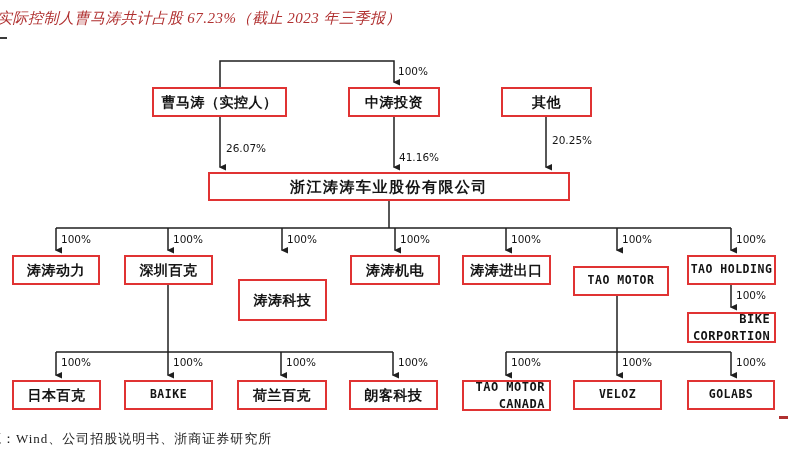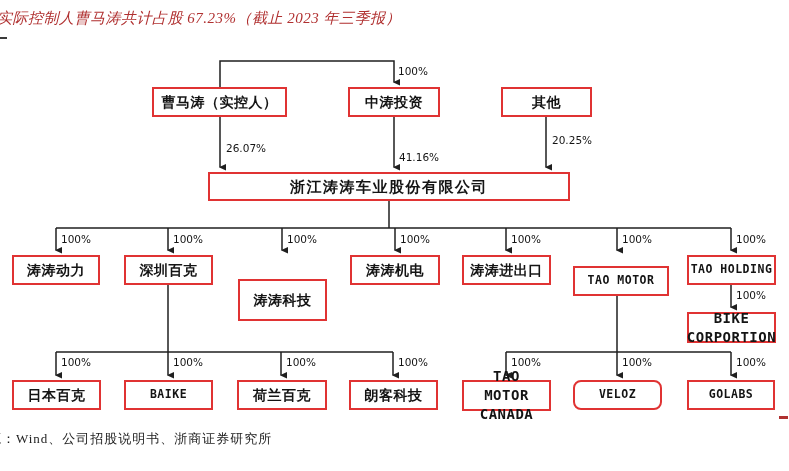--- a/index.html
+++ b/index.html
@@ -5,21 +5,21 @@
   html,body{margin:0;padding:0;background:#fff;}
   #canvas{position:relative;width:789px;height:471px;background:#fff;overflow:hidden;
           font-family:"Liberation Sans","DejaVu Sans",sans-serif;}
   #wires{position:absolute;left:0;top:0;width:789px;height:471px;}
   .box{position:absolute;box-sizing:border-box;border:2px solid #e03333;background:#fff;
        display:flex;align-items:center;justify-content:center;text-align:center;
        color:#141414;font-size:14px;font-weight:700;letter-spacing:.5px;line-height:1.15;}
   .box.main{font-size:15px;font-weight:700;letter-spacing:1.5px;}
   .box.mono{font-family:"DejaVu Sans Mono","Liberation Mono",monospace;font-size:11.5px;
             font-weight:600;letter-spacing:.5px;}
-  .box.small{font-size:14px;line-height:1.35;padding:0 4px;white-space:normal;}
+  .box.small{font-size:12px;line-height:1.35;padding:0 4px;white-space:normal;text-align:right;}
   .pct{position:absolute;font-family:"DejaVu Sans",sans-serif;font-size:10.5px;
        color:#141414;white-space:nowrap;letter-spacing:0;}
   .title{position:absolute;left:-3px;top:9px;font-family:"Liberation Serif","DejaVu Serif",serif;
          font-style:italic;font-size:15px;color:#b03030;white-space:nowrap;letter-spacing:.5px;}
   .source{position:absolute;left:-26px;top:430px;font-family:"Liberation Serif","DejaVu Serif",serif;
           font-size:13px;color:#1e1e1e;white-space:nowrap;letter-spacing:1px;}
   .dash-dark{position:absolute;left:0;top:37px;width:7px;height:2px;background:#3a3a3a;}
   .dash-red{position:absolute;left:779px;top:416px;width:9px;height:3px;background:#b03030;}
 </style>
 </head>
@@ -88,21 +88,21 @@
   <div class="box mono" style="left:573px;top:255px;width:96px;height:30px;margin-top:11px;">TAO MOTOR</div>
   <div class="box mono" style="left:687px;top:255px;width:89px;height:30px;">TAO HOLDING</div>
 
   <div class="box mono small" style="left:687px;top:312px;width:89px;height:31px;">BIKE CORPORTION</div>
 
   <div class="box" style="left:12px;top:380px;width:89px;height:30px;">日本百克</div>
   <div class="box mono" style="left:124px;top:380px;width:89px;height:30px;">BAIKE</div>
   <div class="box" style="left:237px;top:380px;width:90px;height:30px;">荷兰百克</div>
   <div class="box" style="left:349px;top:380px;width:89px;height:30px;">朗客科技</div>
   <div class="box mono small" style="left:462px;top:380px;width:89px;height:31px;">TAO MOTOR CANADA</div>
-  <div class="box mono" style="left:573px;top:380px;width:89px;height:30px;border-radius:8px;">VELOZ</div>
+  <div class="box mono" style="left:573px;top:380px;width:89px;height:30px;">VELOZ</div>
   <div class="box mono" style="left:687px;top:380px;width:88px;height:30px;">GOLABS</div>
 
   <div class="pct" style="left:398px;top:65px;">100%</div>
   <div class="pct" style="left:226px;top:134px;margin-top:8px;">26.07%</div>
   <div class="pct" style="left:399px;top:134px;margin-top:17px;">41.16%</div>
   <div class="pct" style="left:552px;top:134px;">20.25%</div>
 
   <div class="pct" style="left:61px;top:233px;">100%</div>
   <div class="pct" style="left:173px;top:233px;">100%</div>
   <div class="pct" style="left:287px;top:233px;">100%</div>

